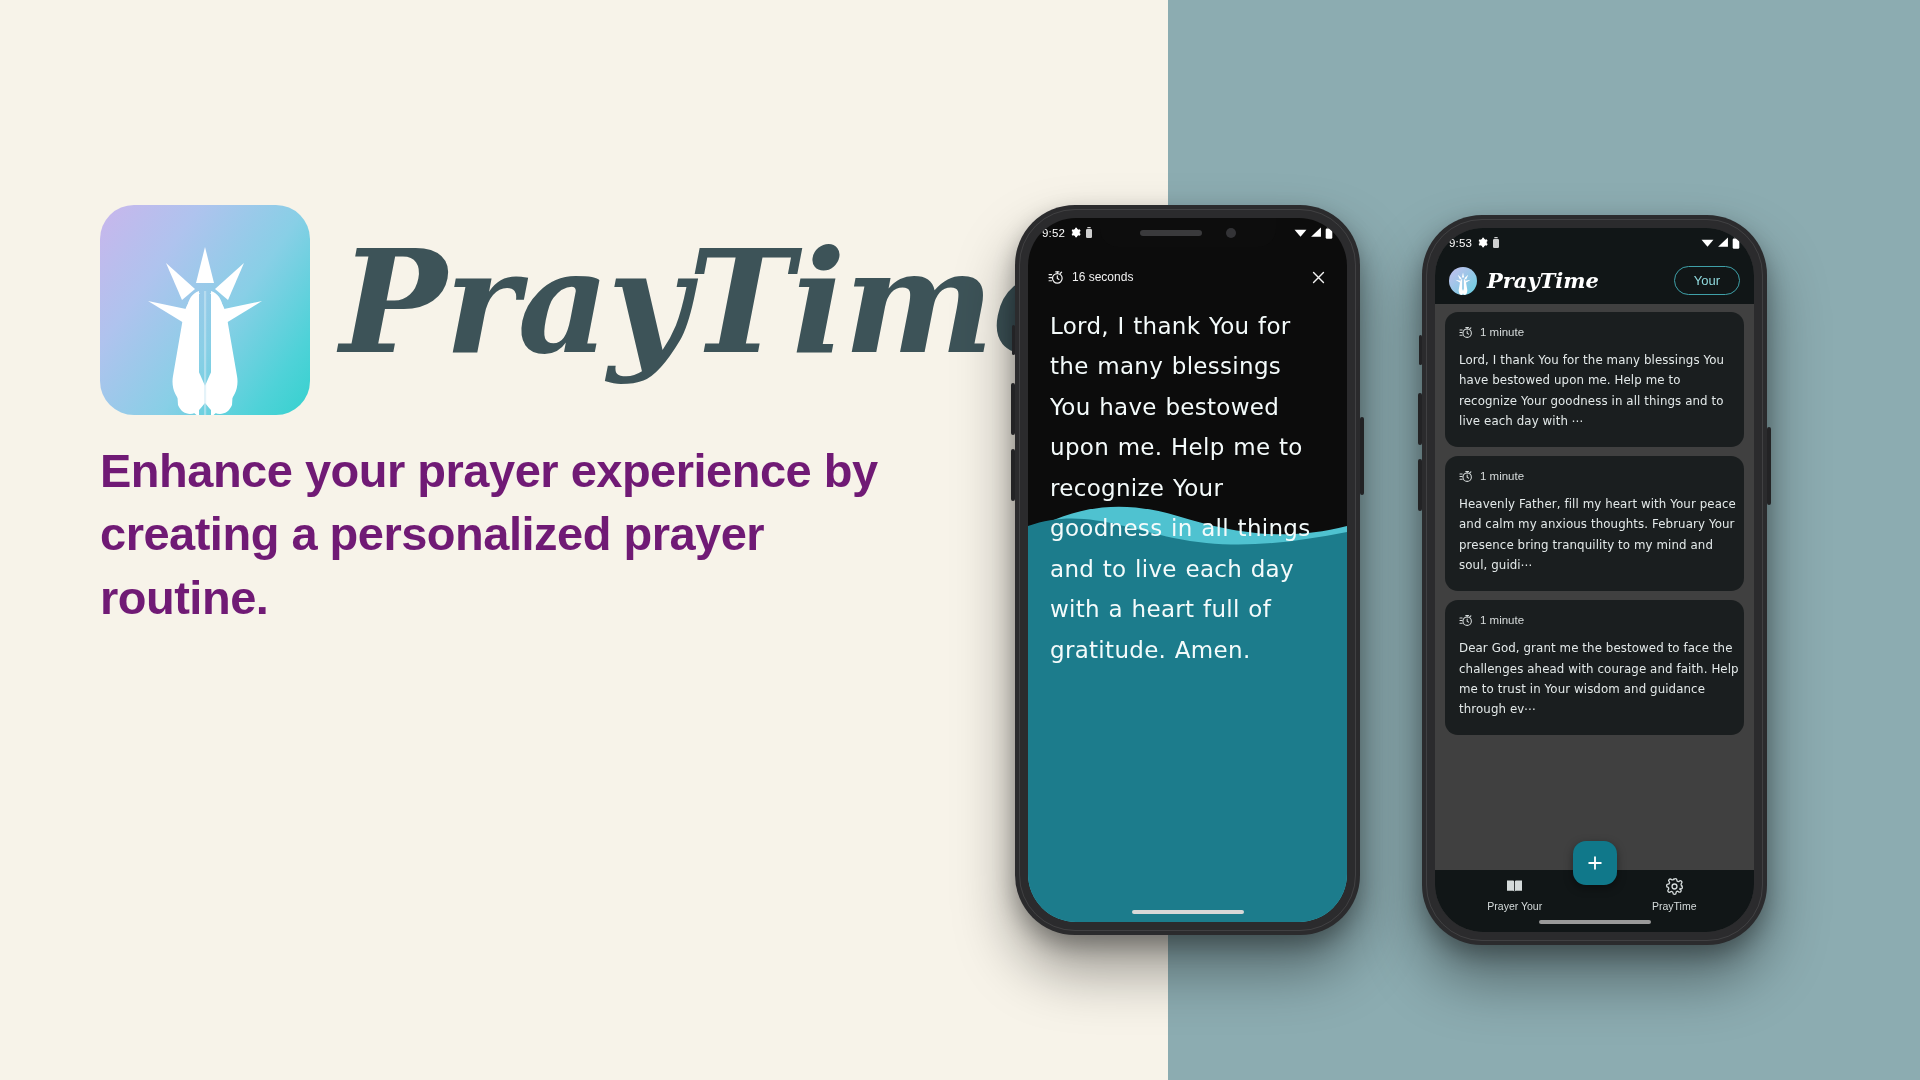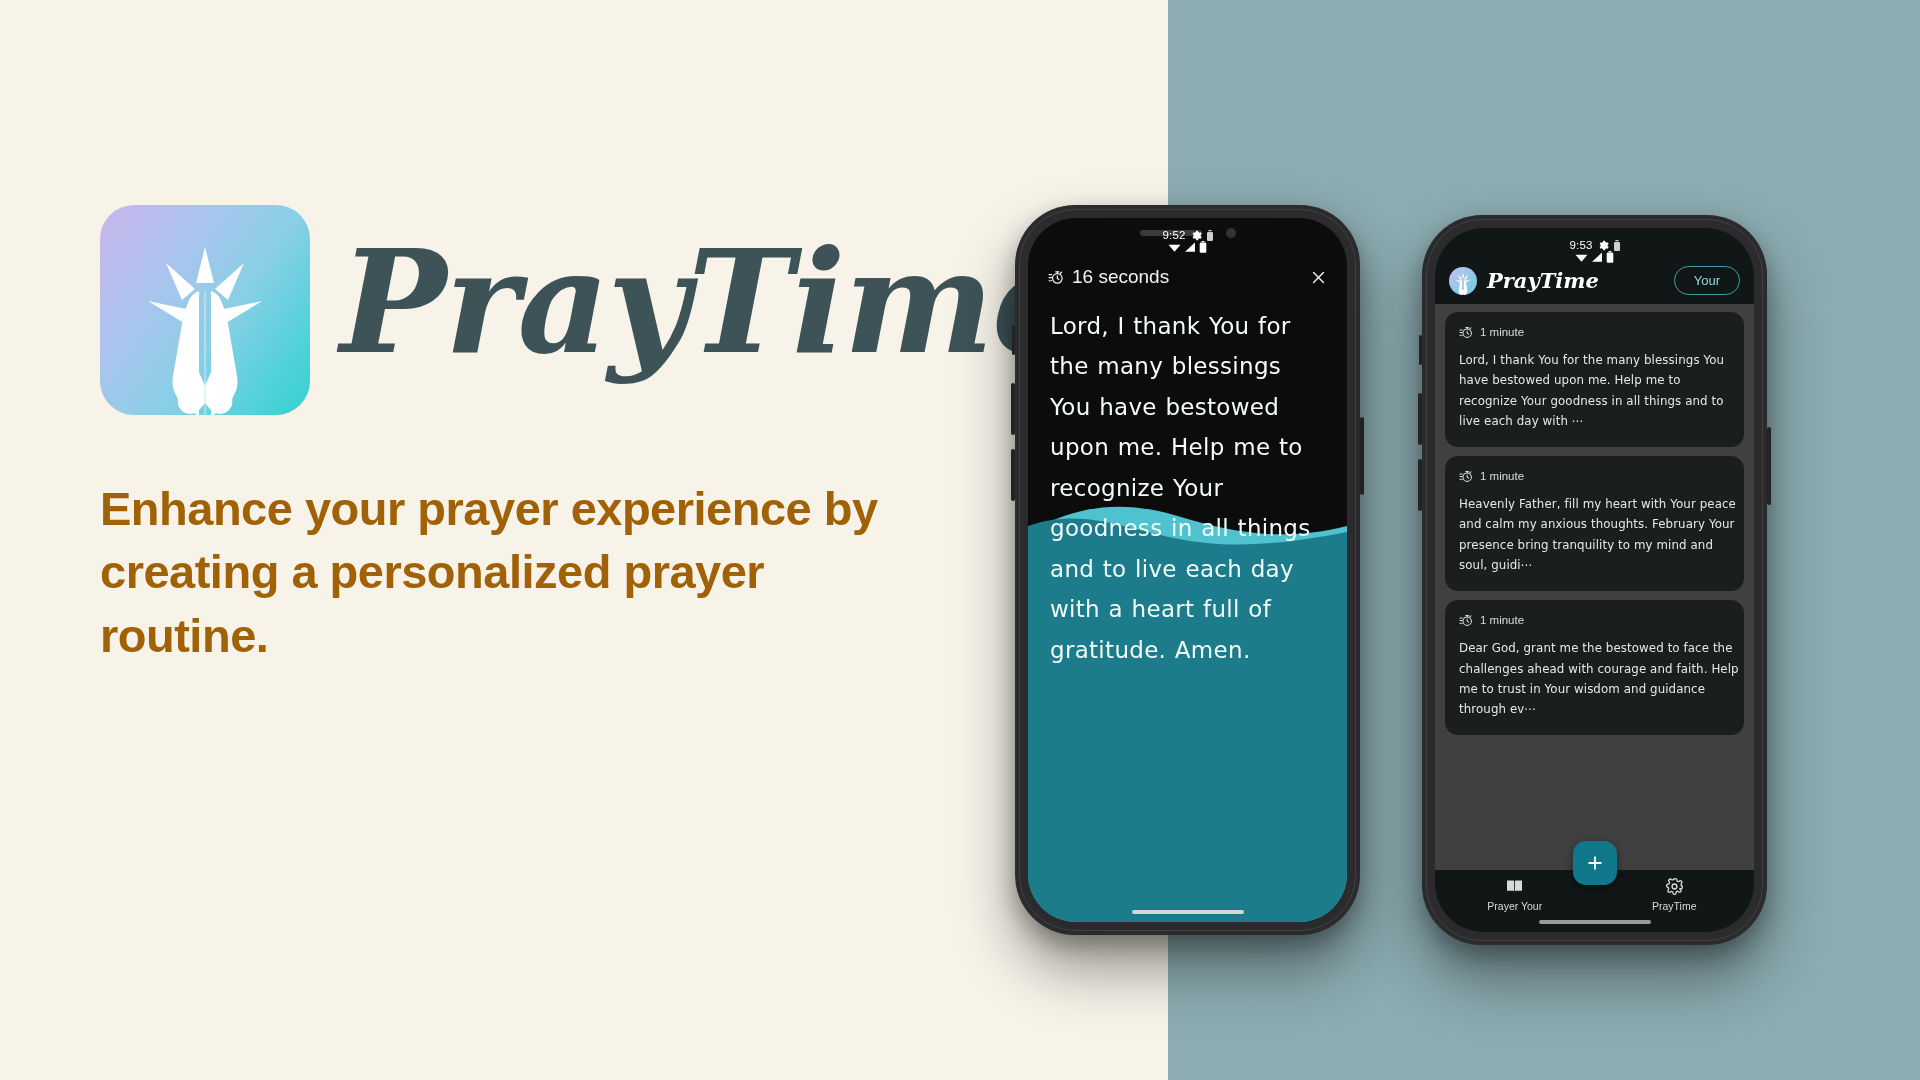--- a/index.html
+++ b/index.html
@@ -60,26 +60,26 @@
     font-weight: 700;
     font-size: 142px;
     line-height: 1;
     color: #3D5358;
     letter-spacing: -2px;
     white-space: nowrap;
     padding-bottom: 16px;
   }
 
   .tagline {
-    margin-top: 62px;
+    margin-top: 24px;
     font-family: "Liberation Sans", sans-serif;
     font-weight: 700;
     font-size: 47px;
     line-height: 1.35;
-    color: #a16207;
+    color: #701a75;
     max-width: 860px;
     letter-spacing: -0.5px;
   }
 
   
   .phone {
     position: absolute;
     border-radius: 60px;
     background: #2B2B2D;
     padding: 13px;
@@ -152,26 +152,25 @@
   }
 
   
   .statusbar {
     position: absolute;
     top: 0; left: 0; right: 0;
     height: 29px;
     display: flex;
     align-items: center;
     justify-content: space-between;
-    padding: 11px 14px;
+    padding: 0 14px;
     color: #FFFFFF;
     font-size: 11.5px;
     z-index: 6;
     font-family: "Liberation Sans", sans-serif;
-    flex-direction: column;
   }
   .sb-left { display: flex; align-items: center; gap: 5px; }
   .sb-right { display: flex; align-items: center; gap: 3px; }
   .sb-time { letter-spacing: 0.2px; }
   .sb-icon { display: inline-flex; }
 
   
   .home-bar {
     position: absolute;
     bottom: 8px; left: 50%;
@@ -203,21 +202,21 @@
     align-items: center;
     justify-content: space-between;
     padding: 0 20px;
     z-index: 4;
   }
   .timer-chip {
     display: flex;
     align-items: center;
     gap: 8px;
     color: #F2F2F2;
-    font-size: 19px;
+    font-size: 12px;
     font-family: "Liberation Sans", sans-serif;
   }
   .close-x {
     color: #F2F2F2;
     line-height: 1;
     display: flex;
   }
 
   .prayer-body {
     position: absolute;

